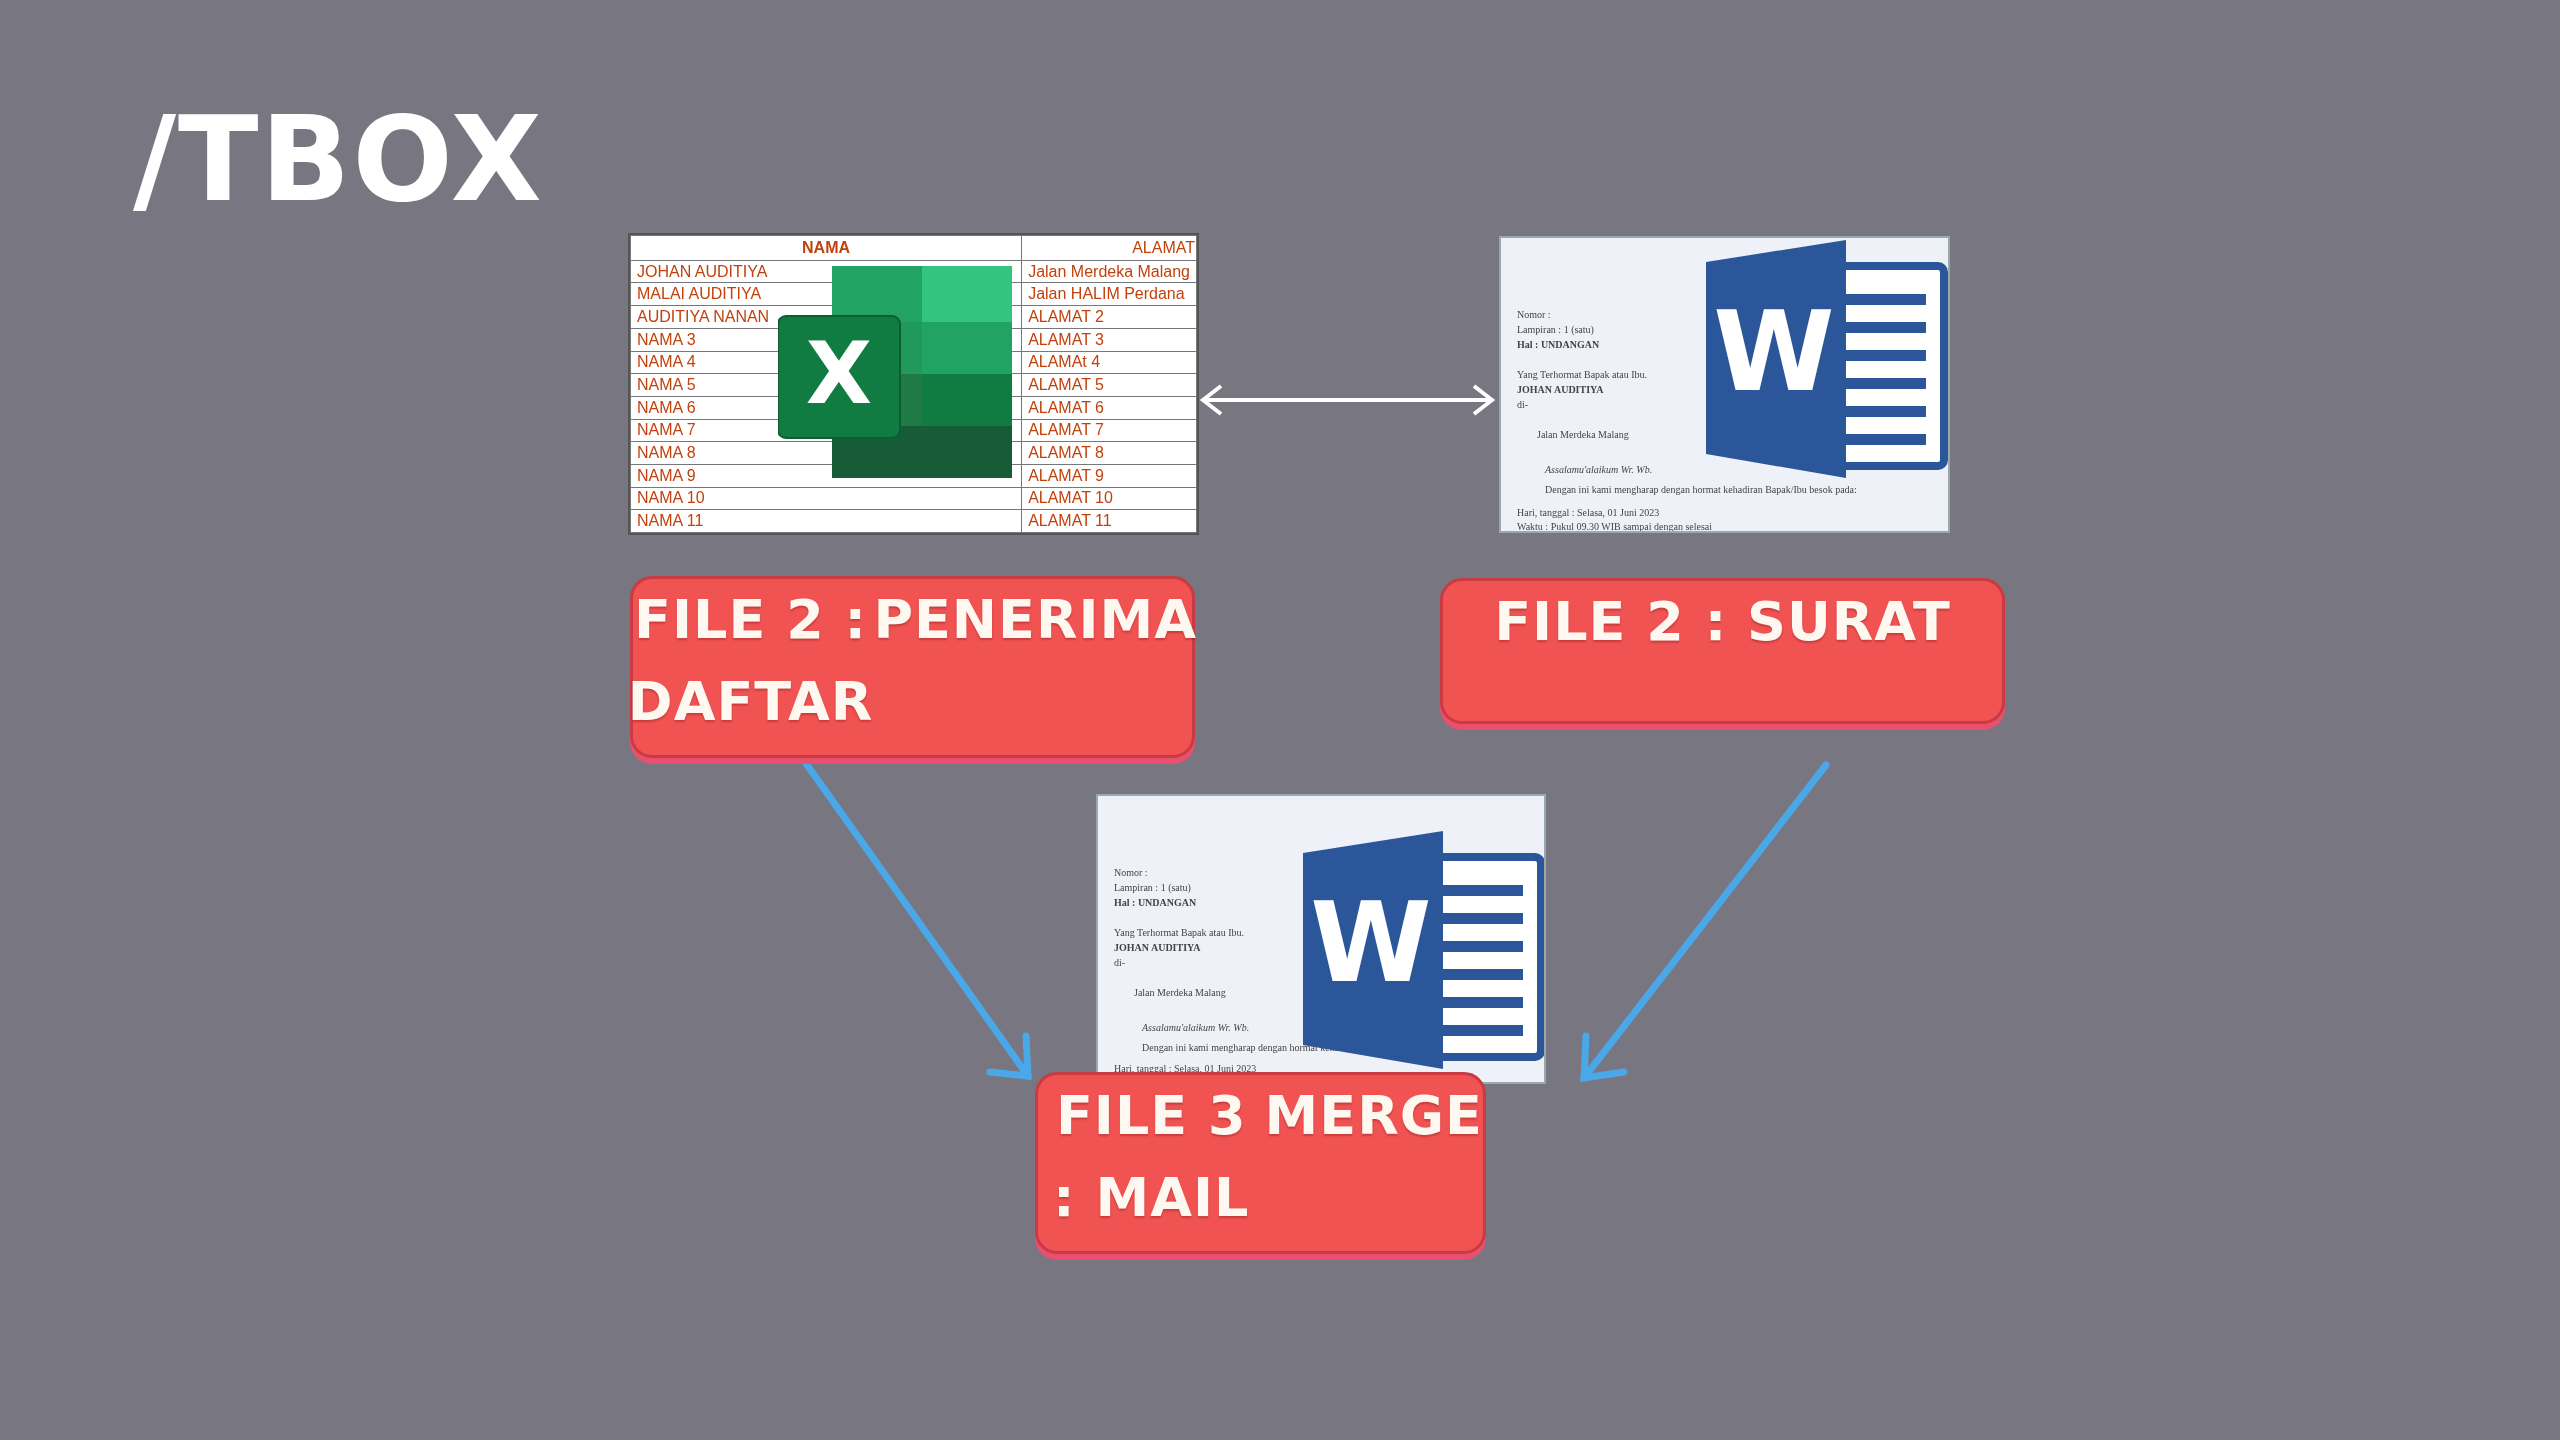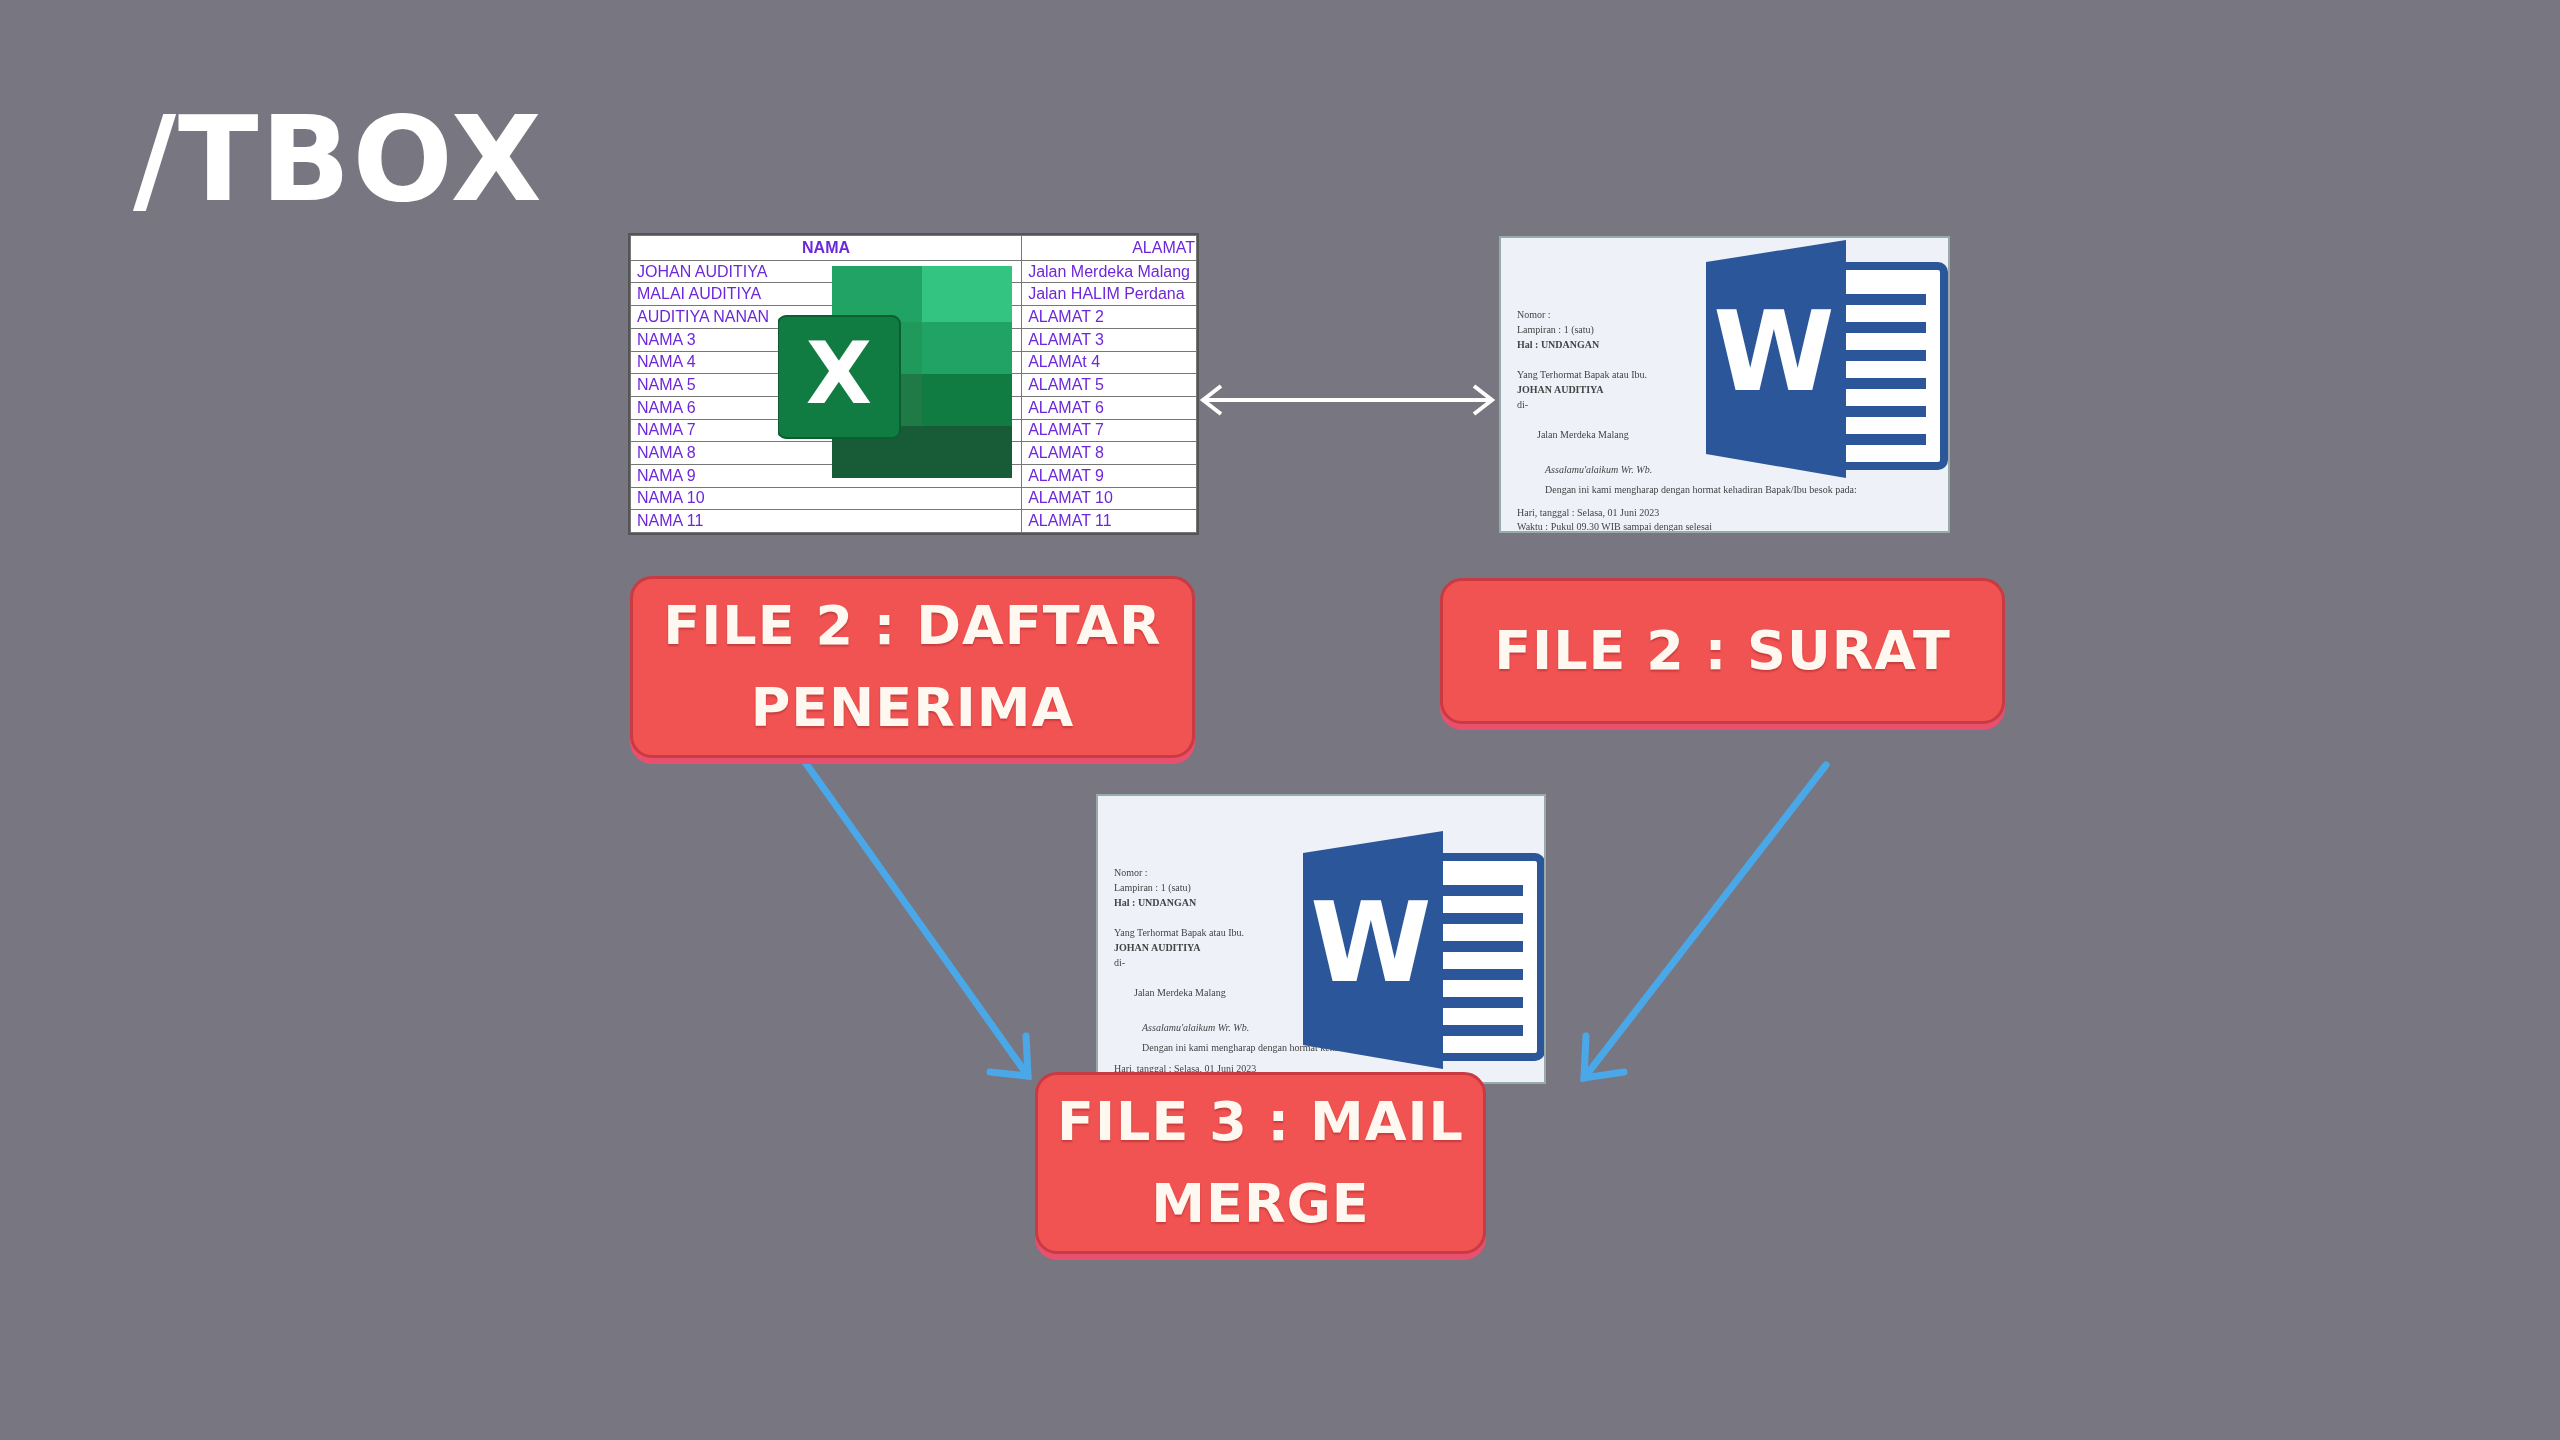--- a/index.html
+++ b/index.html
@@ -1,30 +1,30 @@
 <!DOCTYPE html>
 <html><head>
 <meta charset="utf-8">
 <style>
   html,body{margin:0;padding:0;}
   body{width:2560px;height:1440px;background:#787781;position:relative;overflow:hidden;font-family:"Liberation Sans",sans-serif;}
   .abs{position:absolute;}
   .logo{left:133px;top:100px;color:#fff;font-family:"DejaVu Sans",sans-serif;font-weight:bold;font-size:118px;letter-spacing:2px;line-height:1;}
   .sheet{left:628px;top:233px;width:571px;height:302px;background:#fff;border:2px solid #555;box-sizing:border-box;}
-  .sheet table{width:100%;height:100%;border-collapse:collapse;font-size:16px;color:#6d28d9;border-radius:16px;}
+  .sheet table{width:100%;height:100%;border-collapse:collapse;font-size:16px;color:#c2410c;border-radius:16px;}
   .sheet td{border:1px solid #777;padding:0 6px;white-space:nowrap;overflow:hidden;height:21px;}
   .sheet td.c1{width:383px;}
   .sheet th{border:1px solid #777;font-weight:bold;font-size:16px;height:21px;}
   .sheet th.h2{text-align:right;font-weight:normal;padding-left:6px;}
   .excel{left:778px;top:262px;width:240px;height:220px;}
   .doc{background:#eef1f8;border:2px solid #9aa;box-sizing:border-box;overflow:hidden;}
   .doc .txt{position:absolute;font-family:"Liberation Serif",serif;font-size:10px;color:#444;line-height:1.35;white-space:nowrap;}
   .doc .b{font-weight:bold;}
   .word{position:absolute;}
-  .box{background:#f05352;border:3px solid #c93a43;border-radius:22px;box-shadow:0 6px 0 #e8506e;color:#fff8f0;font-weight:bold;text-align:center;display:flex;flex-direction:column;justify-content:center;box-sizing:border-box;font-size:54px;line-height:82px;font-family:"DejaVu Sans",sans-serif;letter-spacing:1px;text-shadow:0 2px 2px rgba(120,20,20,.35);}
+  .box{background:#f05352;border:3px solid #c93a43;border-radius:22px;box-shadow:0 6px 0 #e8506e;color:#fff8f0;font-weight:bold;text-align:center;display:flex;flex-direction:row;justify-content:center;box-sizing:border-box;font-size:54px;line-height:82px;font-family:"DejaVu Sans",sans-serif;letter-spacing:1px;text-shadow:0 2px 2px rgba(120,20,20,.35);}
   svg.arrows{position:absolute;left:0;top:0;}
 </style>
 </head>
 <body>
 
 <div class="abs logo">/TBOX</div>
 
 <div class="abs sheet">
   <table>
     <tbody>

